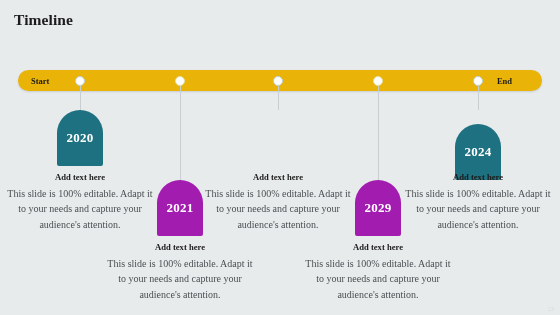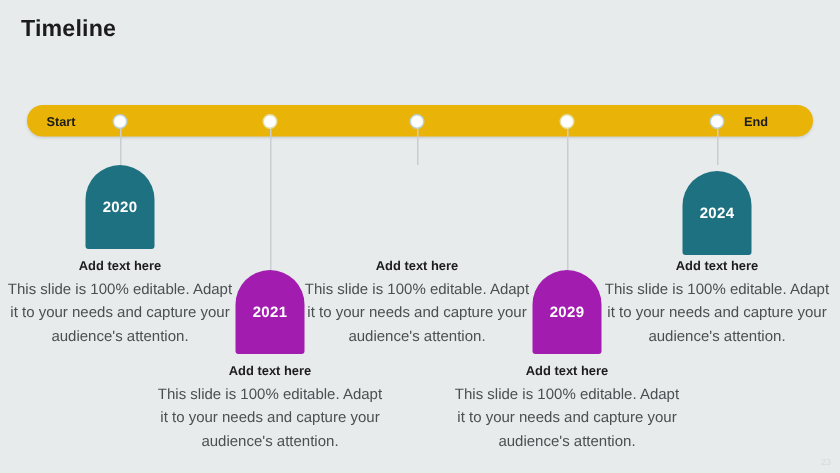--- a/index.html
+++ b/index.html
@@ -1,15 +1,15 @@
 <!DOCTYPE html>
 <html><head>
 <meta charset="utf-8">
 <style>
-  * { margin:0; padding:0; box-sizing:border-box; }
+  * { margin:0; padding:0; box-sizing:border-box;font-family:Liberation Serif, serif; }
   html, body {
     width:560px; height:315px;
     background:#e8ebec;
     font-family:"Liberation Sans", sans-serif;
     overflow:hidden;
   }
   #slide {
     position:relative;
     width:560px; height:315px;
     background:#e8ebec;
@@ -62,21 +62,21 @@
 
   
   .arch {
     position:absolute;
     width:46px; height:56px;
     border-radius:23px 23px 2px 2px;
     display:flex;
     align-items:center;
     justify-content:center;
     color:#ffffff;
-    font-size:10px;
+    font-size:13px;
     font-weight:bold;
     letter-spacing:0.2px;
   }
   .arch.teal  { background:#1e7180; }
   .arch.olive { background:#a21caf; }
 
   .milestone-text {
     position:absolute;
     width:150px;
     text-align:center;
@@ -126,21 +126,21 @@
 
   <div class="arch teal" style="left:57px;  top:110px;">
     <span>2020</span>
   </div>
   <div class="arch olive" style="left:157px; top:180px;">
     <span>2021</span>
   </div>
   <div class="arch olive" style="left:355px; top:180px;">
     <span>2029</span>
   </div>
-  <div class="arch teal" style="left:455px; top:114px;text-align:center;">
+  <div class="arch teal" style="left:455px; top:124px;text-align:center;">
     <span>2024</span>
   </div>
 
   <div class="milestone-text" style="left:5px; top:172px;">
     <div class="milestone-heading">Add text here</div>
     <div class="milestone-body">This slide is 100% editable. Adapt it to your needs and capture your audience's attention.</div>
   </div>
 
   <div class="milestone-text" style="left:105px; top:242px;">
     <div class="milestone-heading">Add text here</div>

